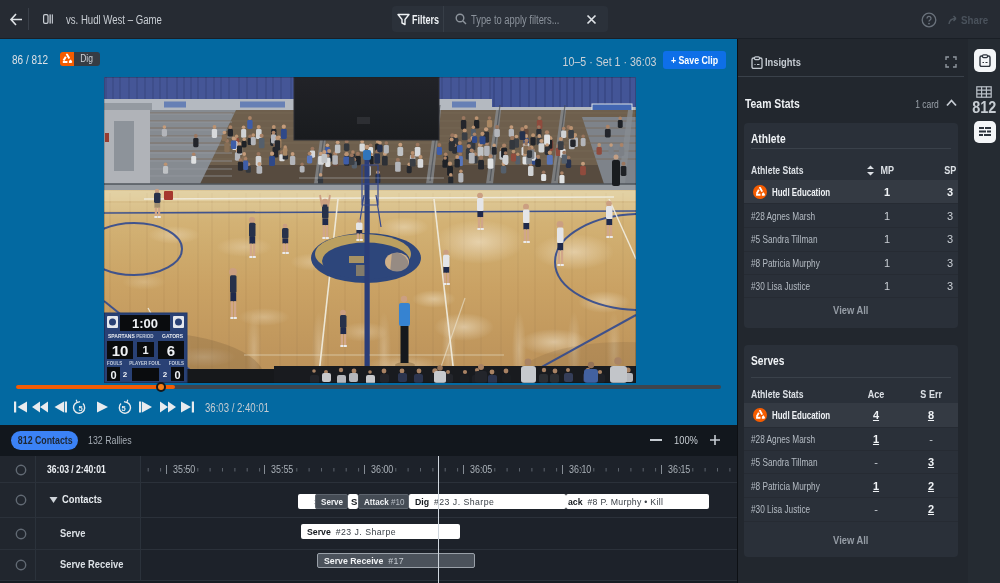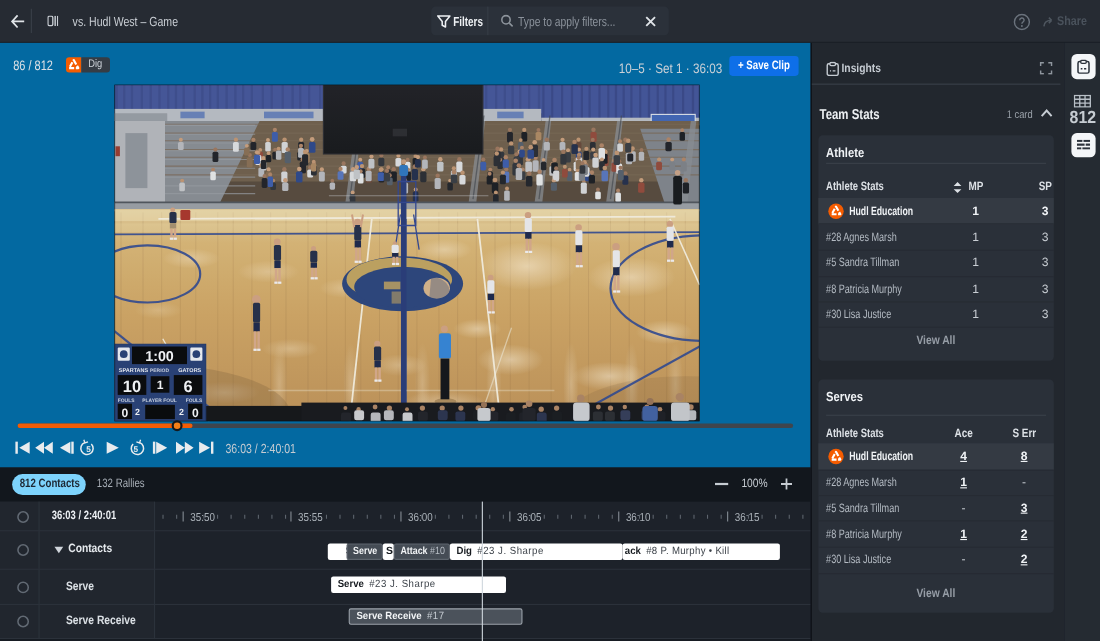--- a/index.html
+++ b/index.html
@@ -733,21 +733,21 @@
     <g stroke="#dde1e6" stroke-width="1.5">
       <path d="M6.5 0.4 V2.2 M6.5 10.8 V12.6 M0.4 6.5 H2.2 M10.8 6.5 H12.6 M2.2 2.2 L3.4 3.4 M9.6 9.6 L10.8 10.8 M10.8 2.2 L9.6 3.4 M3.4 9.6 L2.2 10.8"></path>
     </g>
   </svg>
   <svg class="abs" style="left:714px;top:402px" width="11" height="11" viewBox="0 0 11 11">
     <path d="M1 3.6 V1 H3.6 M7.4 1 H10 V3.6 M10 7.4 V10 H7.4 M3.6 10 H1 V7.4" fill="none" stroke="#dde1e6" stroke-width="1.4"></path>
   </svg>
 </div>
 
 <div class="abs" style="left:0;top:425px;width:737px;height:158px;background:#12171d;">
-  <div class="abs" style="left:11px;top:6px;width:67px;height:19px;background:#7dd3fc;border-radius:10px;font-size:11px;font-weight:bold;color:#1d2733;text-align:center;line-height:19px;"><span style="display:inline-block;transform:scaleX(0.8);transform-origin:50% 50%;white-space:nowrap;">812 Contacts</span></div>
+  <div class="abs" style="left:11px;top:6px;width:67px;height:19px;background:#3b82f6;border-radius:10px;font-size:11px;font-weight:bold;color:#1d2733;text-align:center;line-height:19px;"><span style="display:inline-block;transform:scaleX(0.8);transform-origin:50% 50%;white-space:nowrap;">812 Contacts</span></div>
   <div class="abs" style="left:88px;top:9px;font-size:11px;font-weight:normal;color:#a6adb5;"><span style="display:inline-block;transform:scaleX(0.8);transform-origin:0 50%;white-space:nowrap;">132 Rallies</span></div>
   <div class="abs" style="left:650px;top:14px;width:12px;height:2px;background:#c6ccd2;"></div>
   <div class="abs" style="left:674px;top:9px;font-size:11px;color:#c6ccd2;text-align:right;"><span style="display:inline-block;transform:scaleX(0.85);transform-origin:0 50%;white-space:nowrap;">100%</span></div>
   <svg class="abs" style="left:709px;top:9px" width="12" height="12" viewBox="0 0 12 12">
         <path d="M6 1 V11 M1 6 H11" stroke="#c6ccd2" stroke-width="1.6"></path>
       </svg>
   <div class="abs" style="left:0;top:31px;width:737px;height:127px;background:#1d222a;">
     <div class="abs" style="left:0;top:0;width:140px;height:127px;background:#21262e;"></div>
     <div class="abs" style="left:35px;top:0;width:1px;height:127px;background:#2b323b;"></div>
     <div class="abs" style="left:140px;top:0;width:1px;height:127px;background:#2b323b;"></div>

